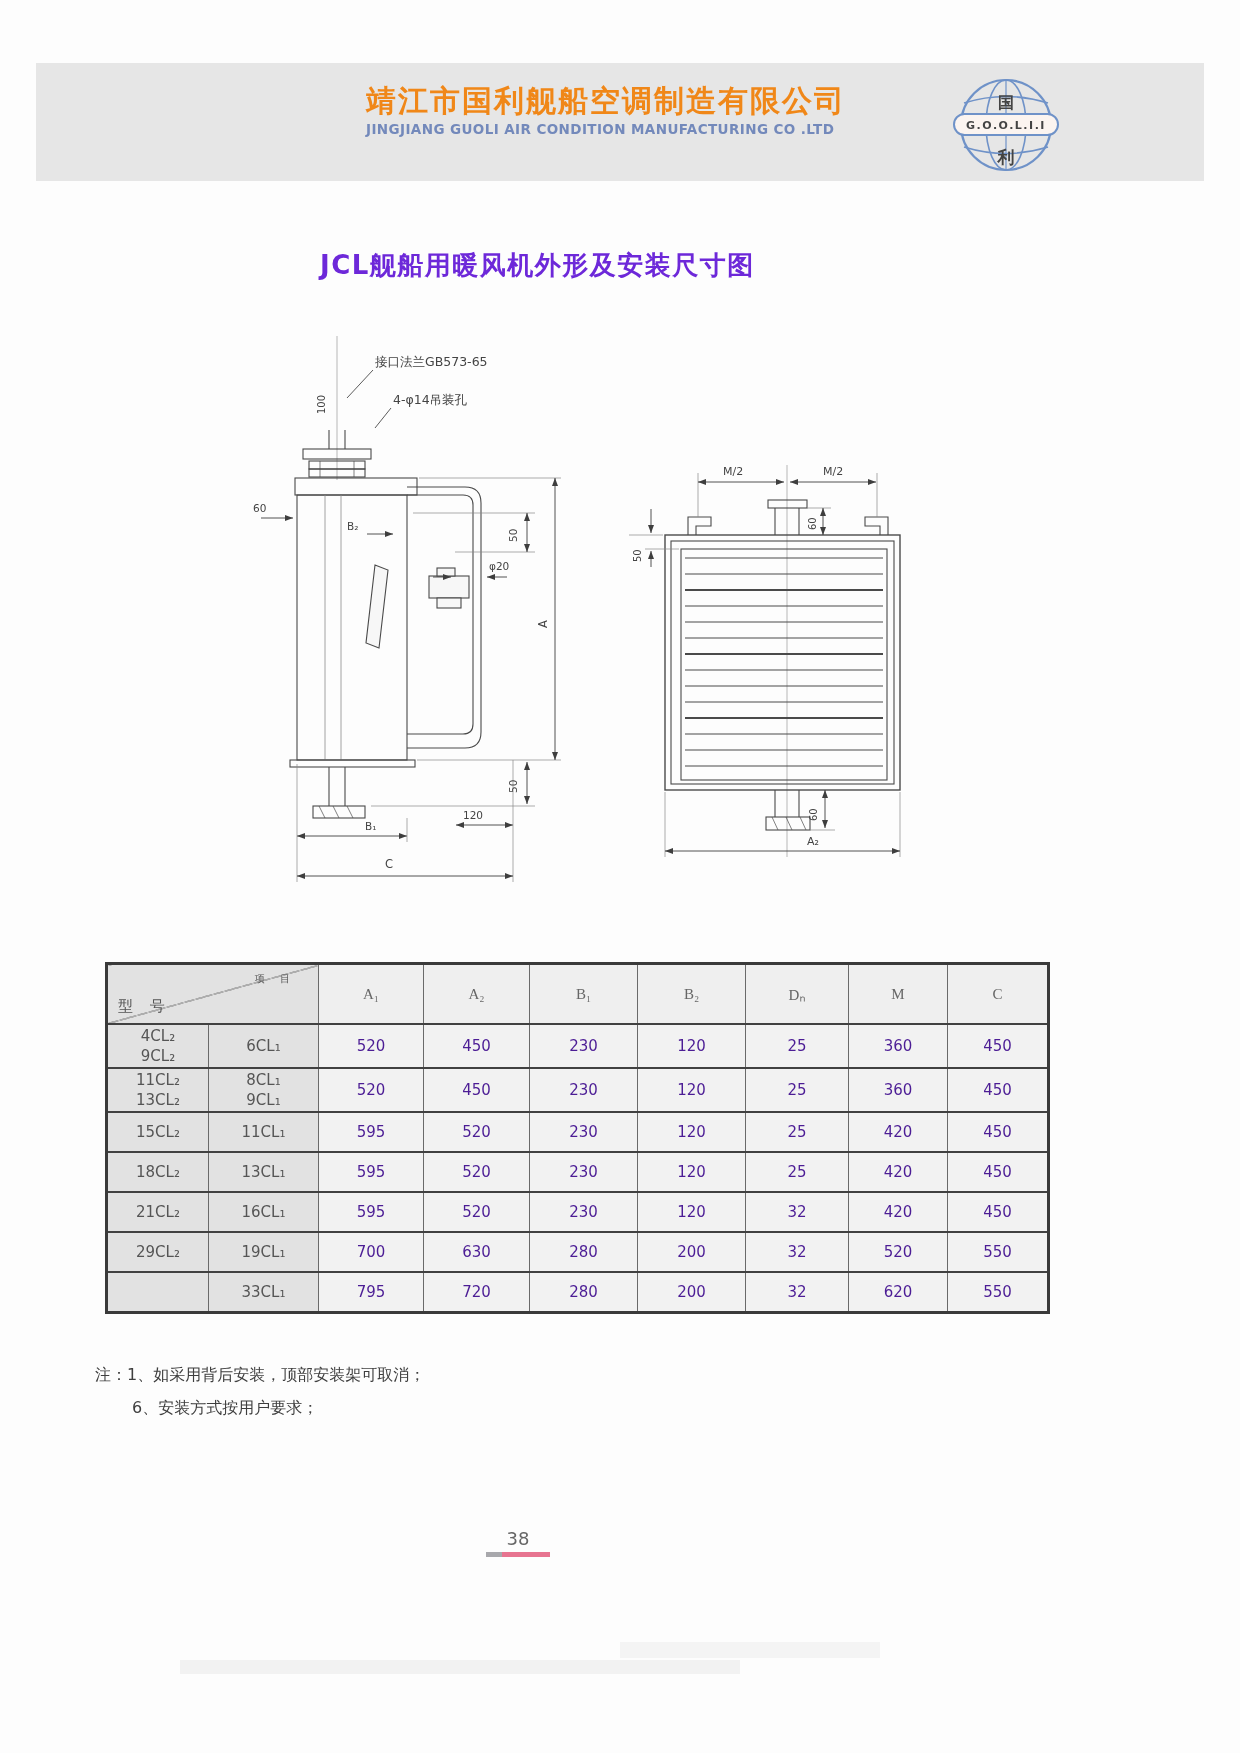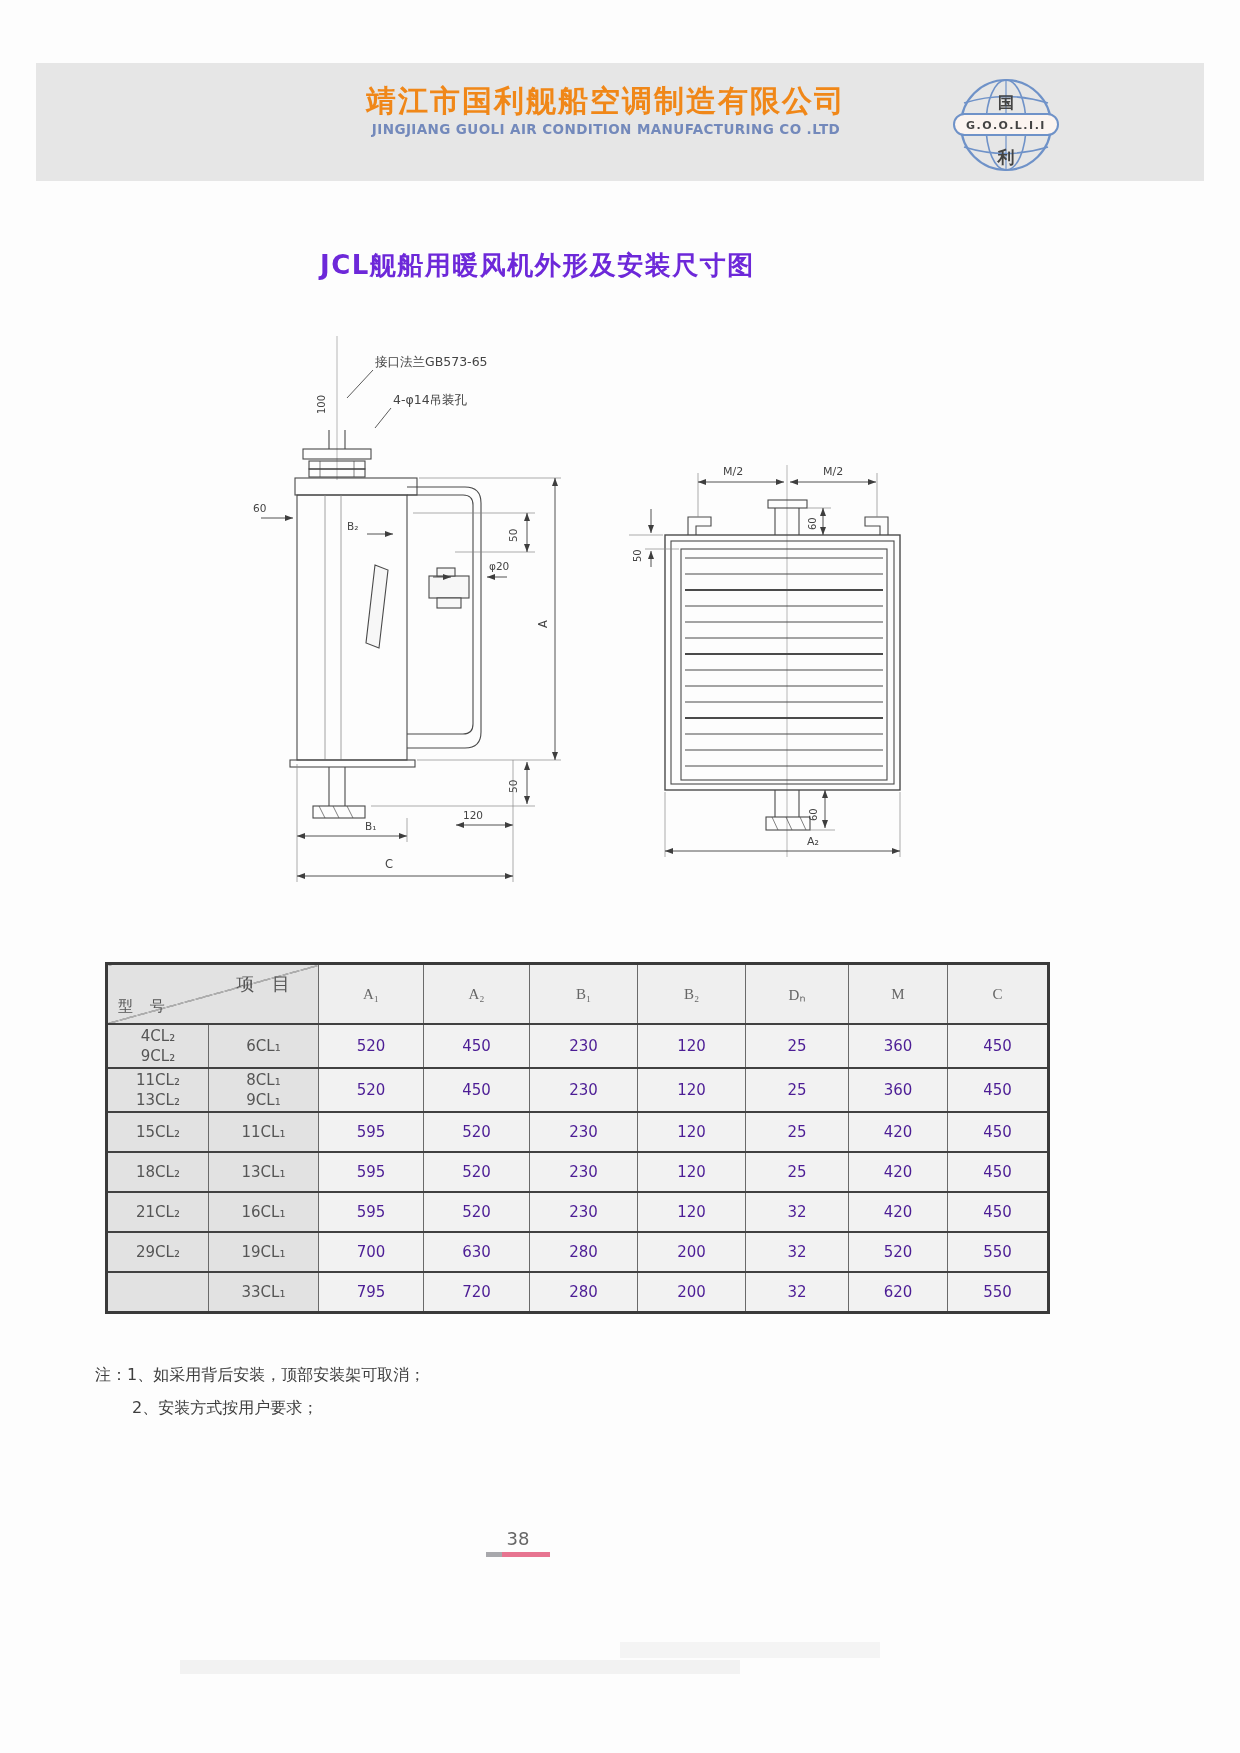--- a/index.html
+++ b/index.html
@@ -2,40 +2,40 @@
 <html><head>
 <meta charset="utf-8">
 <style>
   html,body{margin:0;padding:0;background:#fff;}
   .page{position:relative;width:1240px;height:1753px;background:#fdfdfd;overflow:hidden;
         font-family:"DejaVu Sans",sans-serif;}
   
   .header-band{position:absolute;left:36px;top:63px;width:1168px;height:118px;background:#e6e6e6;}
   .company-cn{position:absolute;left:330px;top:18px;width:480px;text-align:center;
               font-size:30px;font-weight:bold;color:#f08718;letter-spacing:2px;white-space:nowrap;}
-  .company-en{position:absolute;left:330px;top:58px;width:480px;text-align:center;
+  .company-en{position:absolute;left:330px;top:58px;width:480px;
               font-size:13.5px;font-weight:bold;color:#7389bb;letter-spacing:0.4px;white-space:nowrap;}
   .logo{position:absolute;left:916px;top:12px;}
   
   .doc-title{position:absolute;left:320px;top:248px;width:400px;text-align:center;
              font-size:26px;font-weight:bold;color:#6d28d9;letter-spacing:1.5px;white-space:nowrap;}
   
   .side-view{position:absolute;left:225px;top:330px;}
   .front-view{position:absolute;left:585px;top:395px;}
   svg{font-family:"DejaVu Sans",sans-serif;}
   svg text{fill:#444;stroke:none;}
   
   .spec-table{position:absolute;left:105px;top:962px;border-collapse:collapse;table-layout:fixed;
               width:942px;border:3px solid #3a3a3a;}
   .spec-table td,.spec-table th{border-left:1.2px solid #6a6a6a;border-right:1.2px solid #6a6a6a;
               border-top:2px solid #414141;border-bottom:2px solid #414141;
               padding:0;text-align:center;vertical-align:middle;font-weight:normal;}
   .corner-cell{background:#e2e2e2 linear-gradient(to bottom right,rgba(0,0,0,0) 49.5%,#777 49.5%,#777 50.3%,rgba(0,0,0,0) 50.3%);
                position:relative;}
-  .corner-top{position:absolute;right:22px;top:7px;font-size:18px;color:#555;letter-spacing:6px;}
+  .corner-top{position:absolute;right:22px;top:7px;font-size:10px;color:#555;letter-spacing:6px;}
   .corner-bottom{position:absolute;left:10px;bottom:7px;font-size:15px;color:#555;letter-spacing:6px;}
   .col-h{background:#efefef;font-size:15px;color:#666;height:58px;font-family:Liberation Serif, serif;}
   .m-cell{background:#e2e2e2;font-size:15px;color:#555;line-height:20px;}
   .v-cell{background:#f2f2f2;font-size:15px;color:#4c1d95;}
   tr.tall{height:44px;} tr.short{height:40px;}
   
   .notes{position:absolute;left:95px;top:1358px;font-size:16px;color:#3e3e3e;line-height:33px;}
   .note-indent{padding-left:37px;}
   
   .page-num{position:absolute;left:486px;top:1528px;width:64px;text-align:center;
@@ -341,21 +341,21 @@
           <td class="v-cell">200</td>
       <td class="v-cell">32</td>
           <td class="v-cell">620</td>
       <td class="v-cell">550</td>
     </tr>
   </tbody>
     </table>
 
   <div class="notes">
     <div><span>注：</span><span>1、如采用背后安装，顶部安装架可取消；</span></div>
-    <div class="note-indent">2、安装方式按用户要求；</div>
+    <div class="note-indent">6、安装方式按用户要求；</div>
   </div>
 
   <div class="page-num">38</div>
   <div class="page-num-bar"></div>
 
   <div class="noise1"></div>
   <div class="noise2"></div>
 </div>
 
 </body></html>

